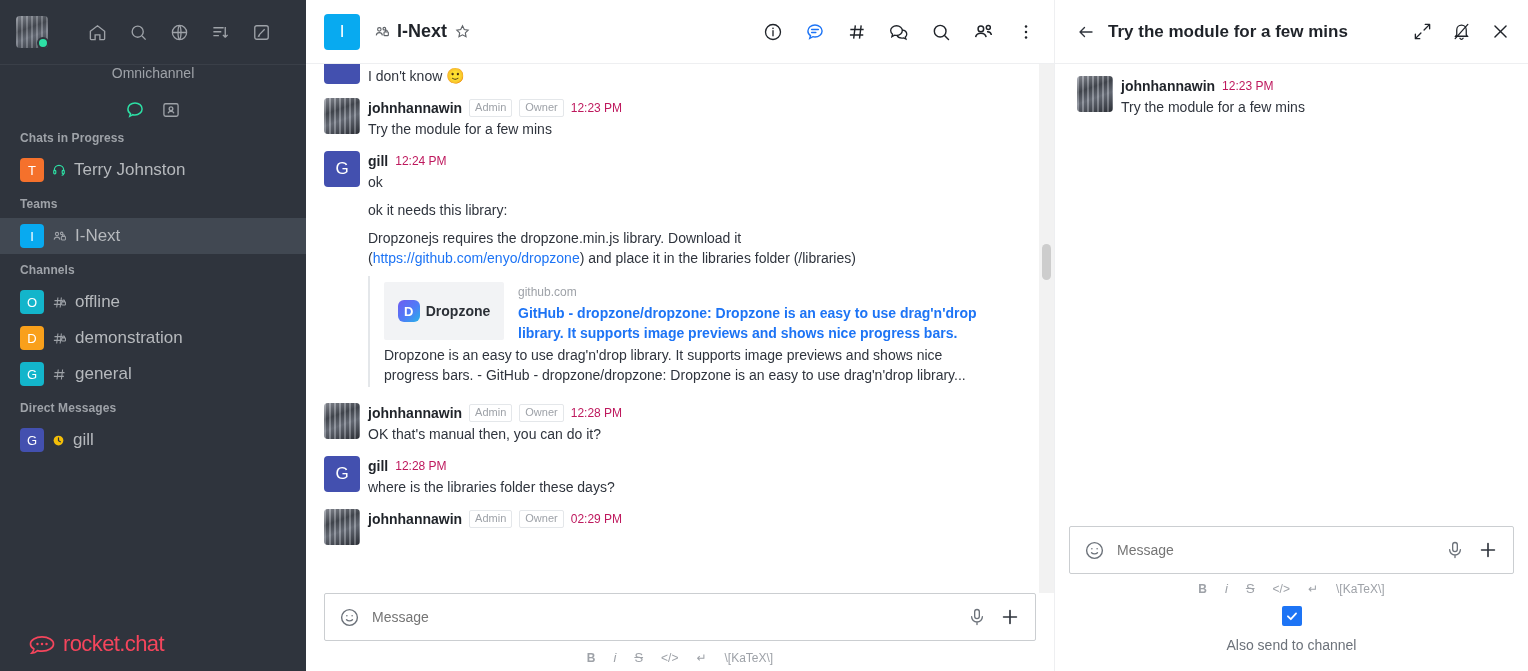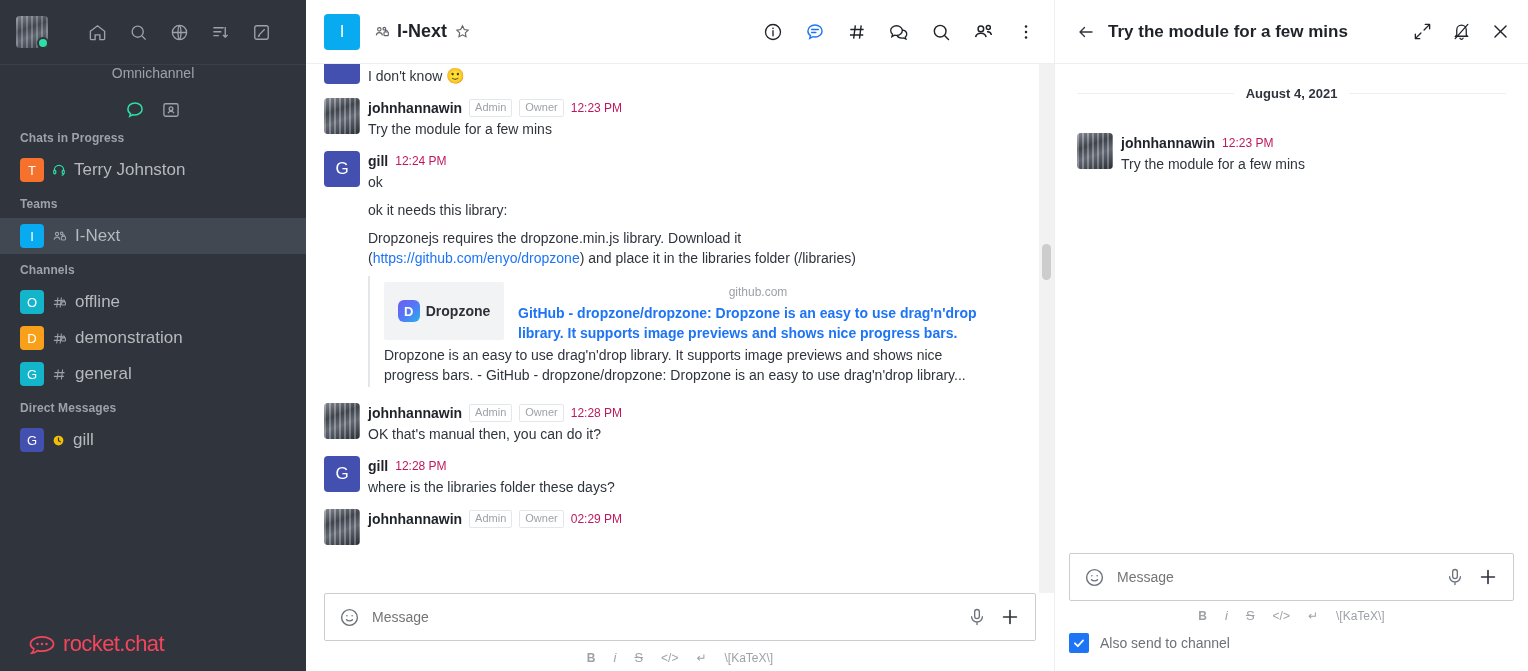--- a/index.html
+++ b/index.html
@@ -129,21 +129,21 @@
     display: flex; align-items: center; justify-content: center; gap: 6px; flex: 0 0 120px;
   }
   .pv-logo {
     width: 22px; height: 22px; border-radius: 6px;
     background: linear-gradient(135deg,#6f5cf0 0%,#4f7cf7 55%,#27b3e8 100%);
     display: flex; align-items: center; justify-content: center;
     color: #fff; font-size: 13px; font-weight: bold;
   }
   .pv-logo-text { font-size: 14px; font-weight: bold; color: #2b2f36; }
   .pv-meta { flex: 1; min-width: 0; padding-top: 1px; }
-  .pv-site { font-size: 12px; color: #9ea2a8; line-height: 18px; text-align: center; }
+  .pv-site { font-size: 12px; color: #9ea2a8; line-height: 18px; }
   .pv-title {
     font-size: 14px; font-weight: bold; color: #1d74f5; line-height: 20px; padding-top: 2px;
   }
   .pv-desc { font-size: 14px; color: #2f343d; line-height: 20px; padding-top: 2px; }
 
   .v-scroll {
     position: absolute; right: 0px; top: 0; width: 15px; height: 100%;
     background: #f2f2f2;
   }
   .v-thumb {
@@ -190,21 +190,21 @@
   .th-right .ic { color: #1f2329; display: flex; cursor: pointer; }
   .th-body { flex: 1; padding: 0 18px; overflow: hidden; }
   .date-div {
     display: flex; align-items: center; gap: 12px; padding: 22px 4px 20px 4px;
   }
   .date-div .line { flex: 1; height: 1px; background: #eeeff1; }
   .date-div .label { font-size: 13px; font-weight: bold; color: #2f343d; }
   .th-msg { display: flex; gap: 8px; padding: 12px 4px 0 4px; }
   .th-composer-wrap { padding: 0 14px 0 14px; flex: 0 0 auto; }
   .th-check-row {
-    display: flex; align-items: center; gap: 11px; padding: 10px 0 18px 0;
+    display: flex; align-items: center; gap: 11px; padding: 10px 0 18px 0; flex-direction: column;
   }
   .checkbox {
     width: 20px; height: 20px; border-radius: 2px; background: #1d74f5;
     display: flex; align-items: center; justify-content: center; cursor: pointer;
   }
   .th-check-label { font-size: 14px; color: #6c727a; }
 </style>
 </head>
 <body>
 
@@ -584,25 +584,20 @@
           </span>
           <span class="ic">
             <svg width="19" height="19" viewBox="0 0 24 24" fill="none" stroke="currentColor" stroke-width="1.8">
                 <path d="M5 5l14 14M19 5 5 19" stroke-linecap="round"></path>
               </svg>
           </span>
         </div>
       </header>
 
       <div class="th-body">
-        <div class="date-div">
-          <span class="line"></span>
-          <span class="label">August 4, 2021</span>
-          <span class="line"></span>
-        </div>
         <div class="th-msg">
           <div class="m-ava photo"></div>
           <div class="m-body">
             <div class="m-head">
               <span class="m-user">johnhannawin</span>
               <span class="m-time">12:23 PM</span>
             </div>
             <div class="m-text">Try the module for a few mins</div>
           </div>
         </div>

